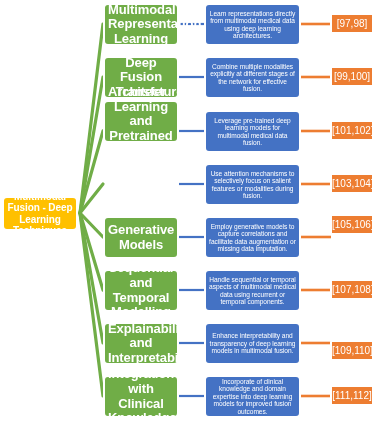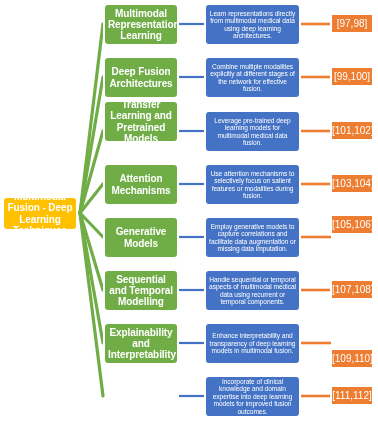--- a/index.html
+++ b/index.html
@@ -43,21 +43,21 @@
     background: #FFC000;
     font-size: 10px;
     letter-spacing: -0.1px;
     padding: 0 2px;
   }
   .topic-node {
     left: 103px;
     width: 76px;
     height: 43px;
     background: #70AD47;
-    font-size: 10px;
+    font-size: 13px;
     padding: 0 3px;
     letter-spacing: -0.1px;
   }
   .desc-node {
     left: 204px;
     width: 97px;
     height: 43px;
     background: #4472C4;
     font-size: 6.6px;
     font-weight: normal;
@@ -122,31 +122,31 @@
 
   <div class="node topic-node" style="top:3px">
       <span>Multimodal Representation Learning</span>
     </div>
   <div class="node topic-node" style="top:56px">
       <span>Deep Fusion Architectures</span>
     </div>
   <div class="node topic-node" style="top:100px">
       <span>Transfer Learning and Pretrained Models</span>
     </div>
-  <div class="node topic-node" style="top:163px">
-      <span>Attention Mechanisms</span>
-    </div>
   <div class="node topic-node" style="top:216px">
       <span>Generative Models</span>
     </div>
   <div class="node topic-node" style="top:269px">
       <span>Sequential and Temporal Modelling</span>
     </div>
   <div class="node topic-node" style="top:322px">
       <span>Explainability and Interpretability</span>
+    </div>
+  <div class="node topic-node" style="top:375px">
+      <span>Integration with Clinical Knowledge</span>
     </div>
 
   <div class="node desc-node" style="top:3px">
       <span>Learn representations directly from multimodal medical data using deep learning architectures.</span>
     </div>
   <div class="node desc-node" style="top:56px">
       <span>Combine multiple modalities explicitly at different stages of the network for effective fusion.</span>
     </div>
   <div class="node desc-node" style="top:110px">
       <span>Leverage pre-trained deep learning models for multimodal medical data fusion.</span>
@@ -178,20 +178,20 @@
     </div>
   <div class="node cite-node" style="top:173px">
       <span>[103,104]</span>
     </div>
   <div class="node cite-node" style="top:214px">
       <span>[105,106]</span>
     </div>
   <div class="node cite-node" style="top:279px">
       <span>[107,108]</span>
     </div>
-  <div class="node cite-node" style="top:348px">
+  <div class="node cite-node" style="top:340px">
       <span>[109,110]</span>
     </div>
   <div class="node cite-node" style="top:385px">
       <span>[111,112]</span>
     </div>
 
 </div>
 
 </body></html>

